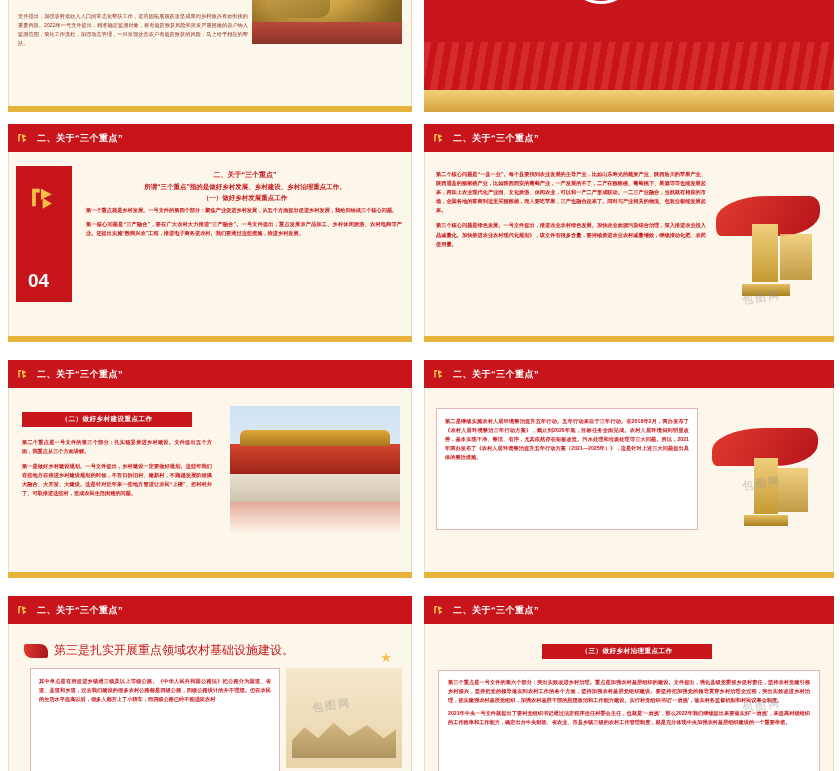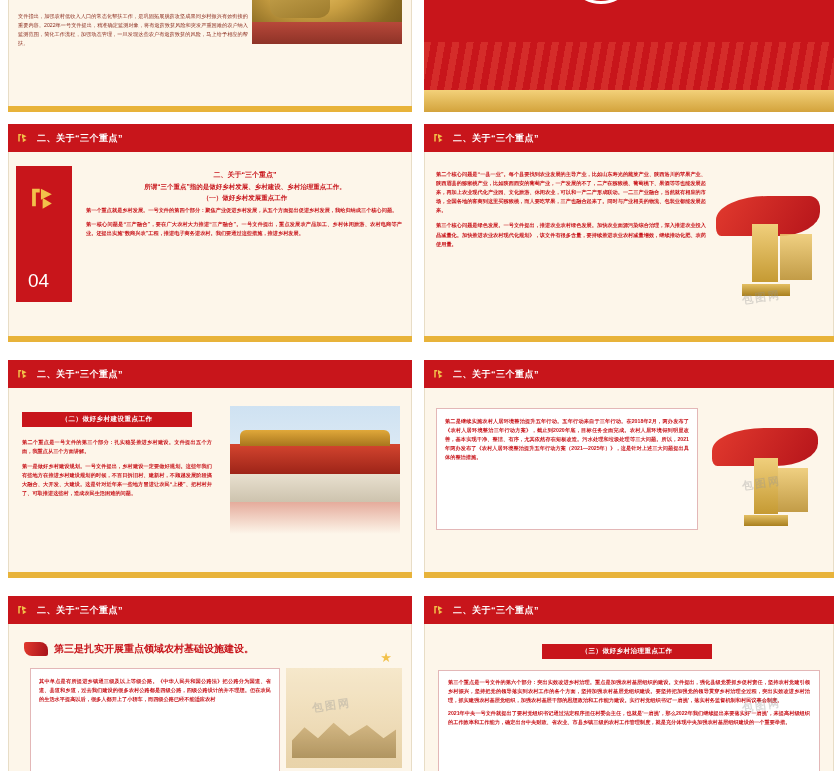--- a/index.html
+++ b/index.html
@@ -164,21 +164,21 @@
     <div class="redbox" style="position:absolute; left:8px; top:42px; width:56px; height:136px;">
       <span style="position:absolute; left:11px; top:16px;">
         <svg width="34" height="34" viewBox="0 0 20 20">
             <g fill="#f2c14a">
               <path d="M3 4 h4.5 v2.2 h-2.3 v8 h-2.2z"></path>
               <path d="M8.2 4 l6.4 3.2 -6.4 3.2z"></path>
               <path d="M9.2 9.4 l5.4 3.2 -5.4 3.2z"></path>
             </g>
           </svg>
       </span>
-      <span style="position:absolute; left:12px; bottom:10px; color:#fff; font-size:19px; font-weight:normal;">04</span>
+      <span style="position:absolute; left:12px; bottom:10px; color:#fff; font-size:19px; font-weight:bold;">04</span>
     </div>
 
     <div style="position:absolute; left:78px; top:46px; width:318px; text-align:center;">
       <div style="color:#c8151b; font-size:7px; font-weight:bold;">二、关于“三个重点”</div>
       <div style="color:#c8151b; font-size:6.5px; font-weight:bold; margin-top:3px;">所谓“三个重点”指的是做好乡村发展、乡村建设、乡村治理重点工作。</div>
       <div style="color:#c8151b; font-size:6.5px; font-weight:bold; margin-top:2px;">（一）做好乡村发展重点工作</div>
     </div>
     <div style="position:absolute; left:78px; top:82px; width:316px;">
       <div class="body-text strong">第一个重点就是乡村发展。一号文件的第四个部分：聚焦产业促进乡村发展，从五个方面提出促进乡村发展，我给归纳成三个核心问题。</div>
       <div class="body-text strong" style="margin-top:5px;">第一核心问题是“三产融合”，要在广大农村大力推进“三产融合”。一号文件提出，重点发展农产品加工、乡村休闲旅游、农村电商等产业。还提出实施“数商兴农”工程，推进电子商务进农村。我们要通过这些措施，推进乡村发展。</div>
@@ -278,21 +278,21 @@
               <path d="M3 4 h4 v2 h-2 v8 h-2z"></path>
               <path d="M8 4 l6 3 -6 3z"></path>
               <path d="M9 9 l5 3 -5 3z"></path>
             </g>
           </svg>
       </span>
       <span class="bar-text">二、关于“三个重点”</span>
     </div>
     <div style="position:absolute; left:16px; top:46px; display:flex; align-items:center; gap:6px;">
       <span style="display:inline-block; width:24px; height:14px; background:linear-gradient(100deg,#e23a2e,#a7121a); border-radius:2px 8px 2px 8px;"></span>
-      <span style="color:#c8151b; font-size:10px; font-weight:bold;">第三是扎实开展重点领域农村基础设施建设。</span>
+      <span style="color:#c8151b; font-size:12px; font-weight:normal;">第三是扎实开展重点领域农村基础设施建设。</span>
     </div>
     <div class="panel" style="position:absolute; left:22px; top:72px; width:250px; height:104px;">
       <div class="body-text strong" style="padding:8px 8px 0 8px;">其中单点是有所提进乡镇通三级及以上等级公路。《中华人民共和国公路法》把公路分为国道、省道、县道和乡道，过去我们建设的很多农村公路都是四级公路，四级公路设计的并不理想。但在农民的生活水平提高以后，很多人都开上了小轿车，而四级公路已经不能适应农村</div>
     </div>
     <div style="position:absolute; right:10px; top:72px; width:116px; height:100px; background:linear-gradient(#f6e7c8,#e6cfa2); opacity:.9;">
       <div style="position:absolute; left:6px; bottom:10px; width:104px; height:44px; background:linear-gradient(#d9bb84,#a98b52); clip-path:polygon(0 60%,12% 30%,25% 55%,40% 20%,55% 50%,72% 25%,88% 55%,100% 35%,100% 100%,0 100%);"></div>
     </div>
     <span class="star" style="position:absolute; right:20px; top:54px; font-size:13px;">★</span>
 
   </div>

